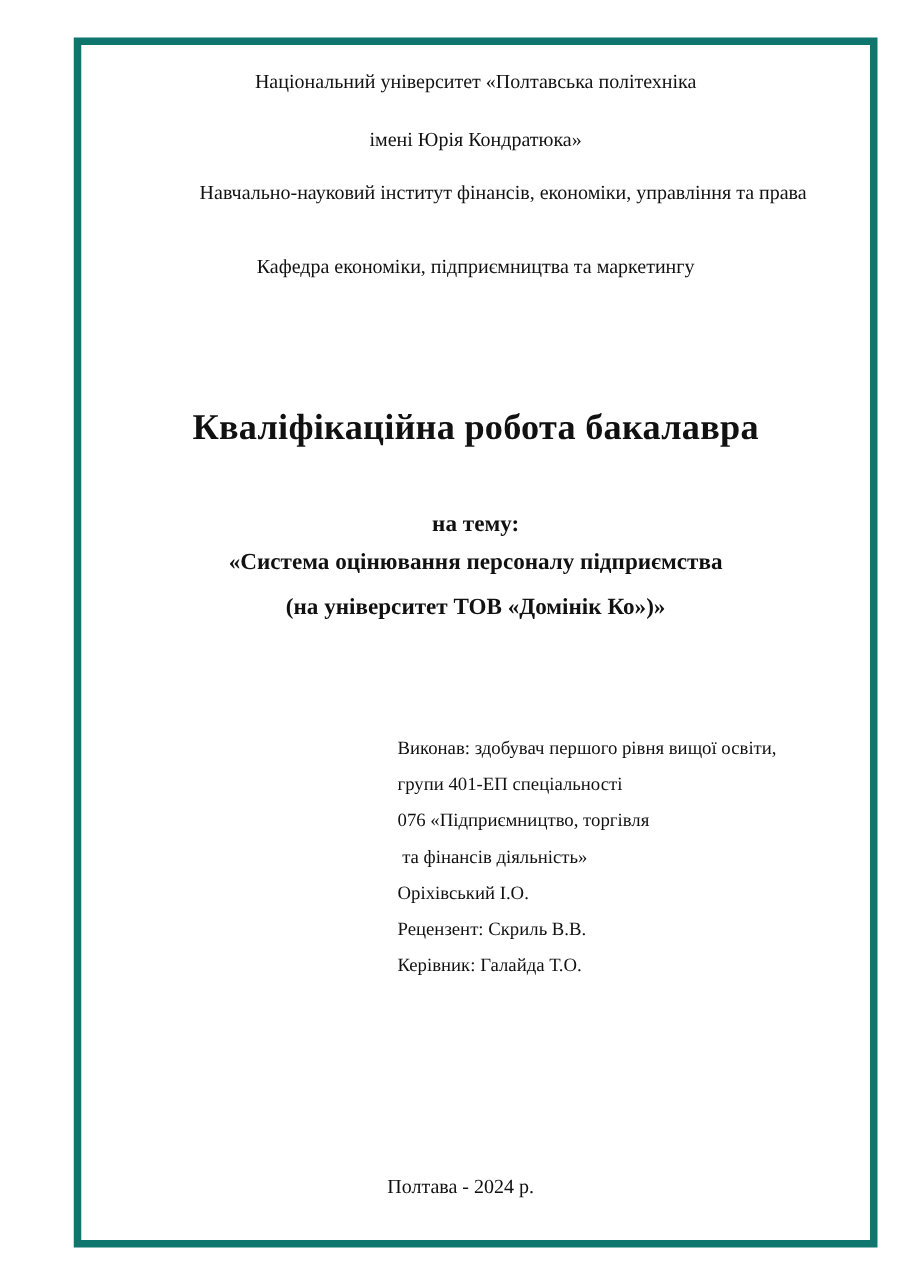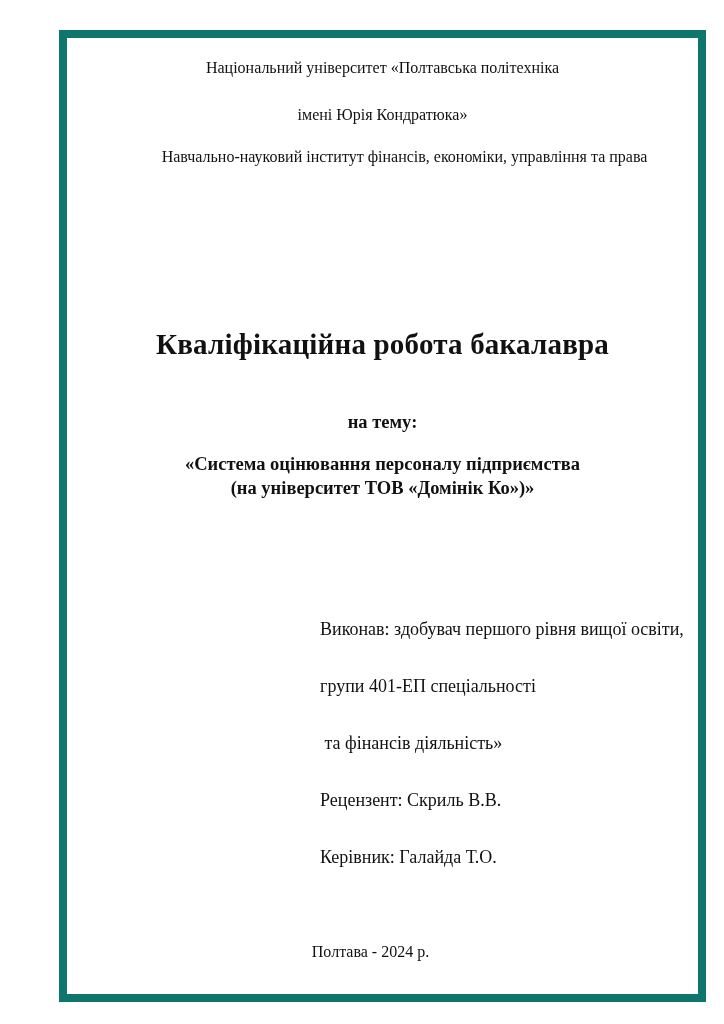--- a/index.html
+++ b/index.html
@@ -14,21 +14,21 @@
       overflow: hidden;
       font-family: "Liberation Serif", "DejaVu Serif", serif;
       color: #111111;
     }
     .page-frame {
       position: absolute;
       left: 59px;
       top: 30px;
       width: 631px;
       height: 956px;
-      border: 8px solid #0f766e;
+      border: 6px solid #0f766e;
       box-sizing: content-box;
     }
     .line {
       position: absolute;
       left: 0;
       width: 100%;
       text-align: center;
       white-space: nowrap;
     }
     .regular {
@@ -44,47 +44,49 @@
       font-size: 18.5px;
       font-weight: bold;
     }
     .author-block {
       position: absolute;
       left: 253px;
       top: 551px;
       width: 370px;
     }
     .author-line {
-      font-size: 18px;
+      font-size: 15px;
       height: 29px;
       line-height: 24px;
       white-space: pre;
-      margin-top: 28px;
     }
   </style>
 </head>
 <body>
 
 <div class="page-frame">
 
   <div class="line regular" style="top:21px;">Національний університет «Полтавська політехніка</div>
   <div class="line regular" style="top:68px;">імені Юрія Кондратюка»</div>
 
   <div class="line regular" style="top:110px; left:-2px;padding-left:24px;">Навчально-науковий інститут фінансів, економіки, управління та права</div>
 
+  <div class="line regular" style="top:169px;">Кафедра економіки, підприємництва та маркетингу</div>
 
   <div class="line title" style="top:290px;text-align:center;">Кваліфікаційна робота бакалавра</div>
 
   <div class="line topic" style="top:374px;">на тему:</div>
-  <div class="line topic" style="top:416px;">«Система оцінювання персоналу підприємства</div>
+  <div class="line topic" style="top:404px;">«Система оцінювання персоналу підприємства</div>
   <div class="line topic" style="top:440px;">(на університет ТОВ «Домінік Ко»)»</div>
 
   <div class="author-block">
     <div class="author-line">Виконав: здобувач першого рівня вищої освіти,</div>
     <div class="author-line">групи 401-ЕП спеціальності</div>
+    <div class="author-line">076 «Підприємництво, торгівля</div>
     <div class="author-line"> та фінансів діяльність»</div>
+    <div class="author-line">Оріхівський І.О.</div>
     <div class="author-line">Рецензент: Скриль В.В.</div>
     <div class="author-line">Керівник: Галайда Т.О.</div>
   </div>
 
   <div class="line regular" style="top:873px; left:-12px;margin-top:32px;">Полтава - 2024 р.</div>
 
 </div>
 
 </body></html>

